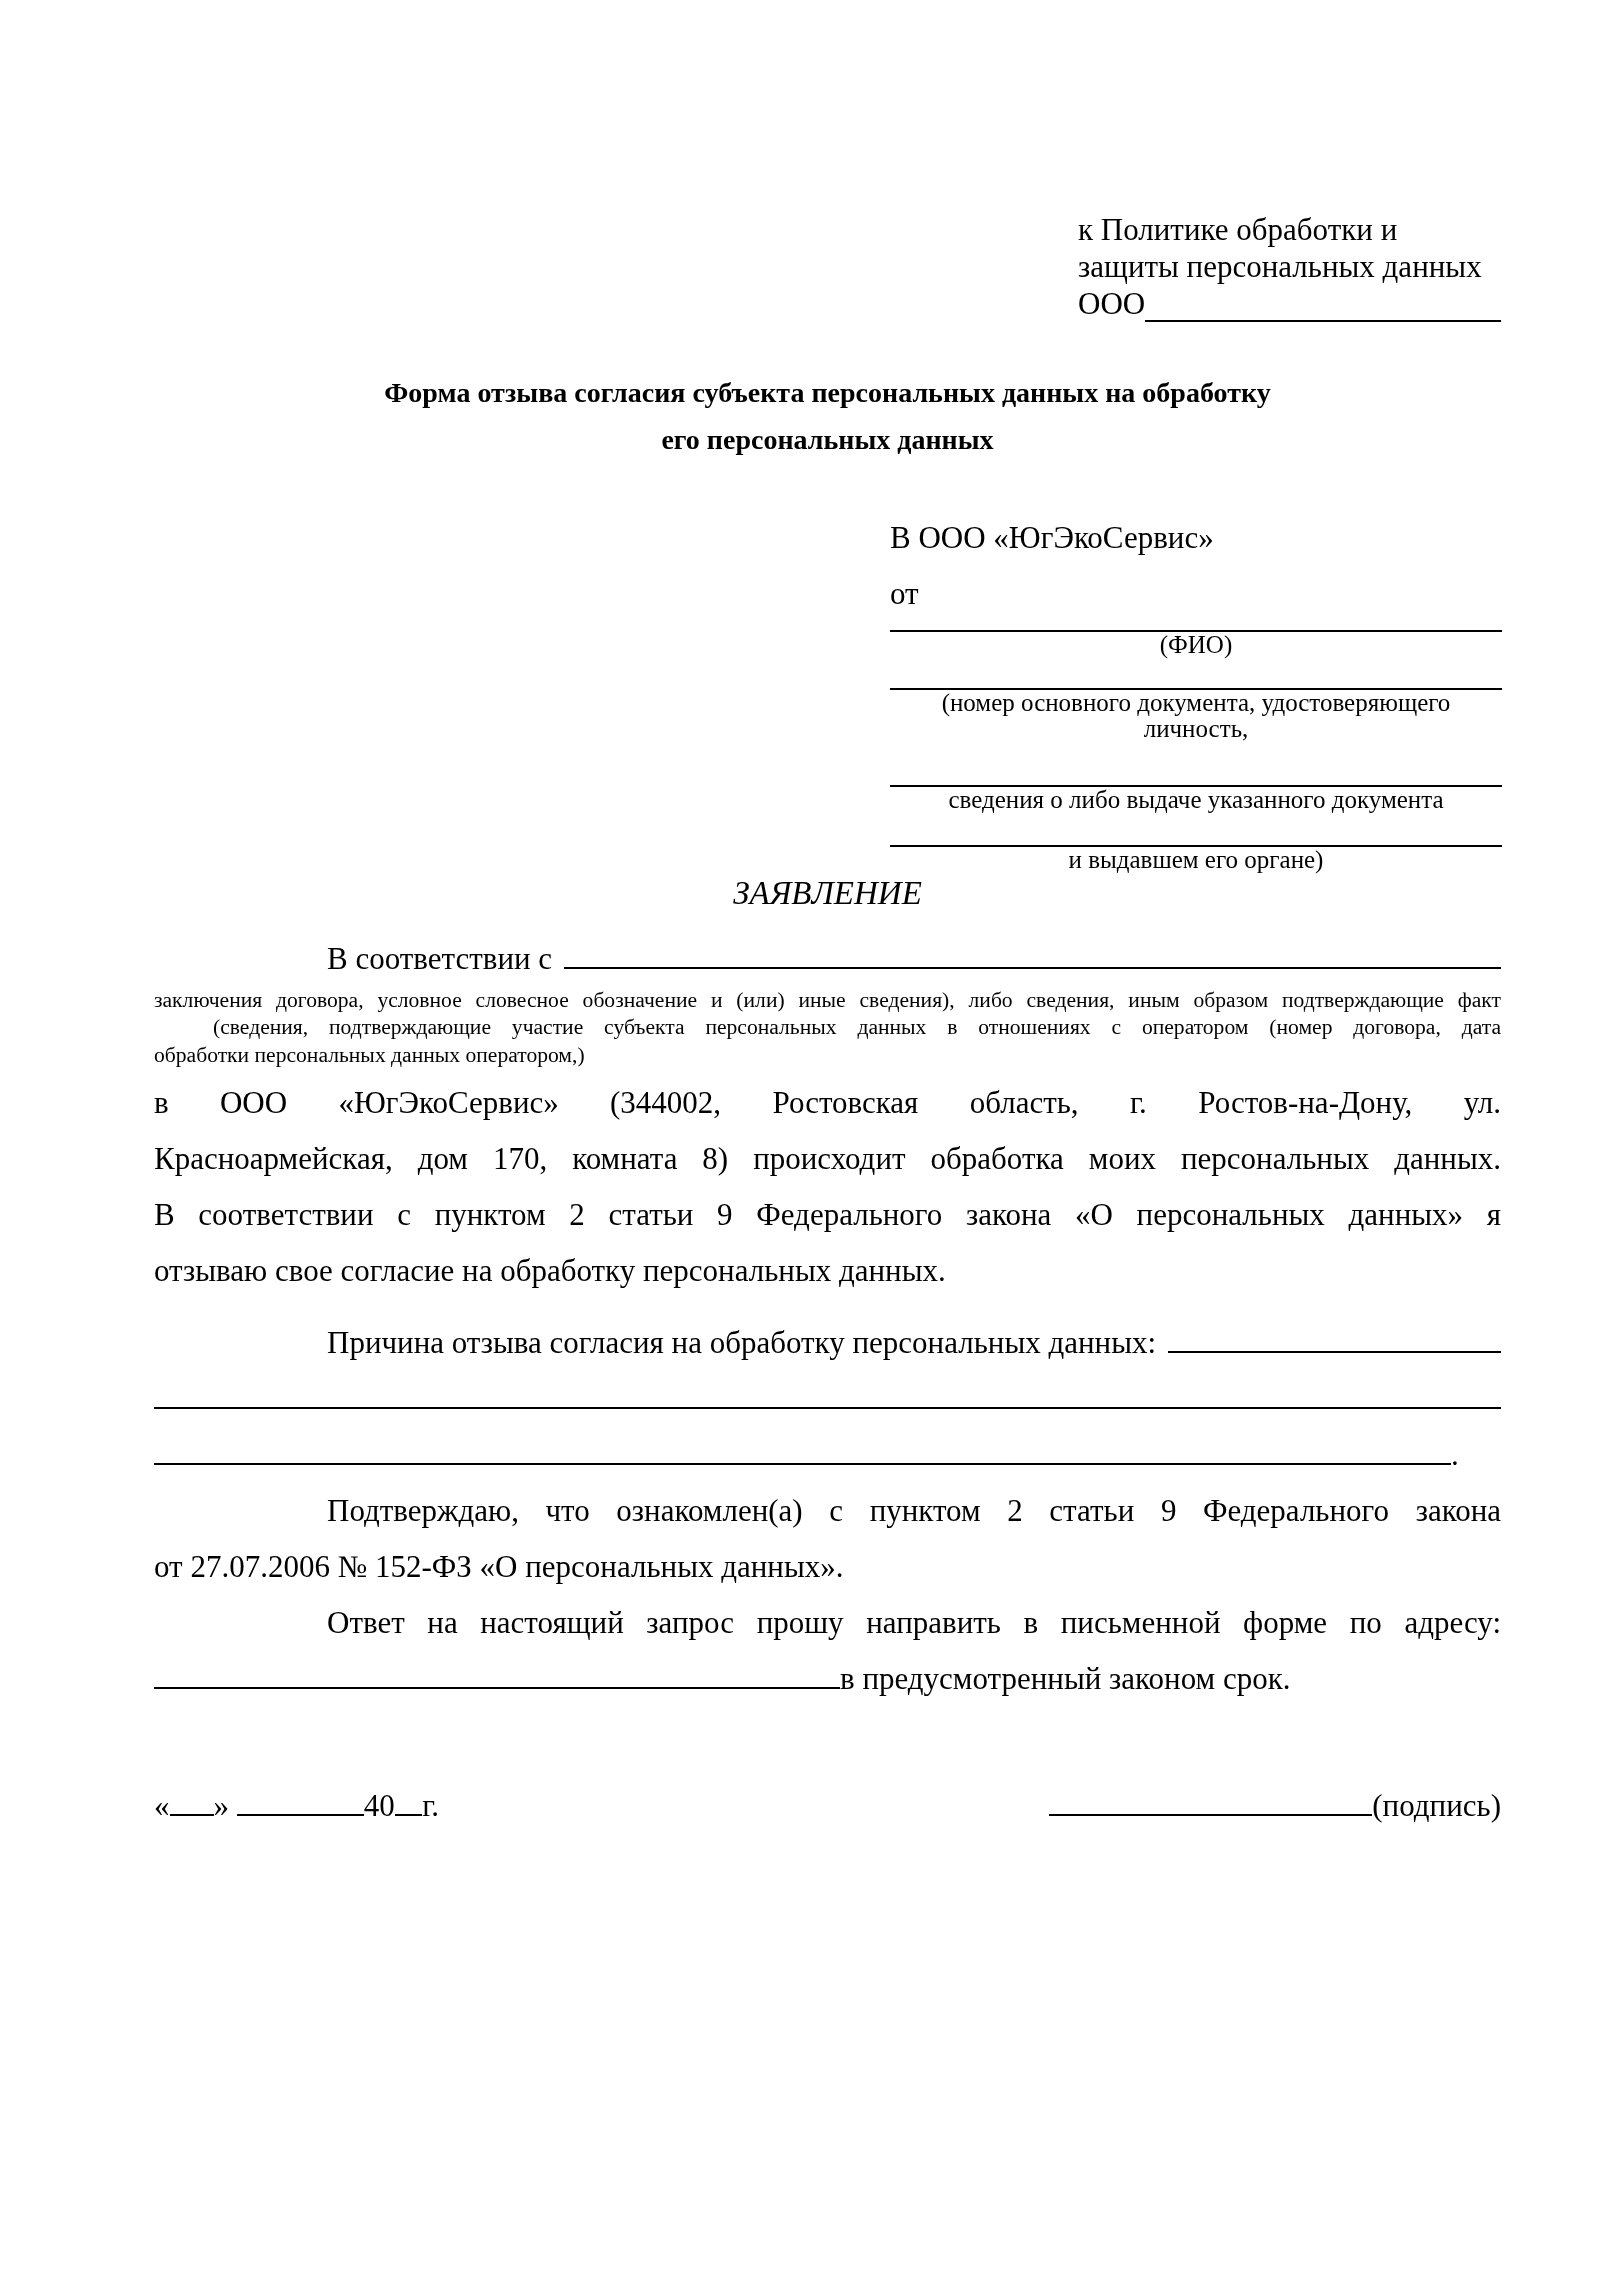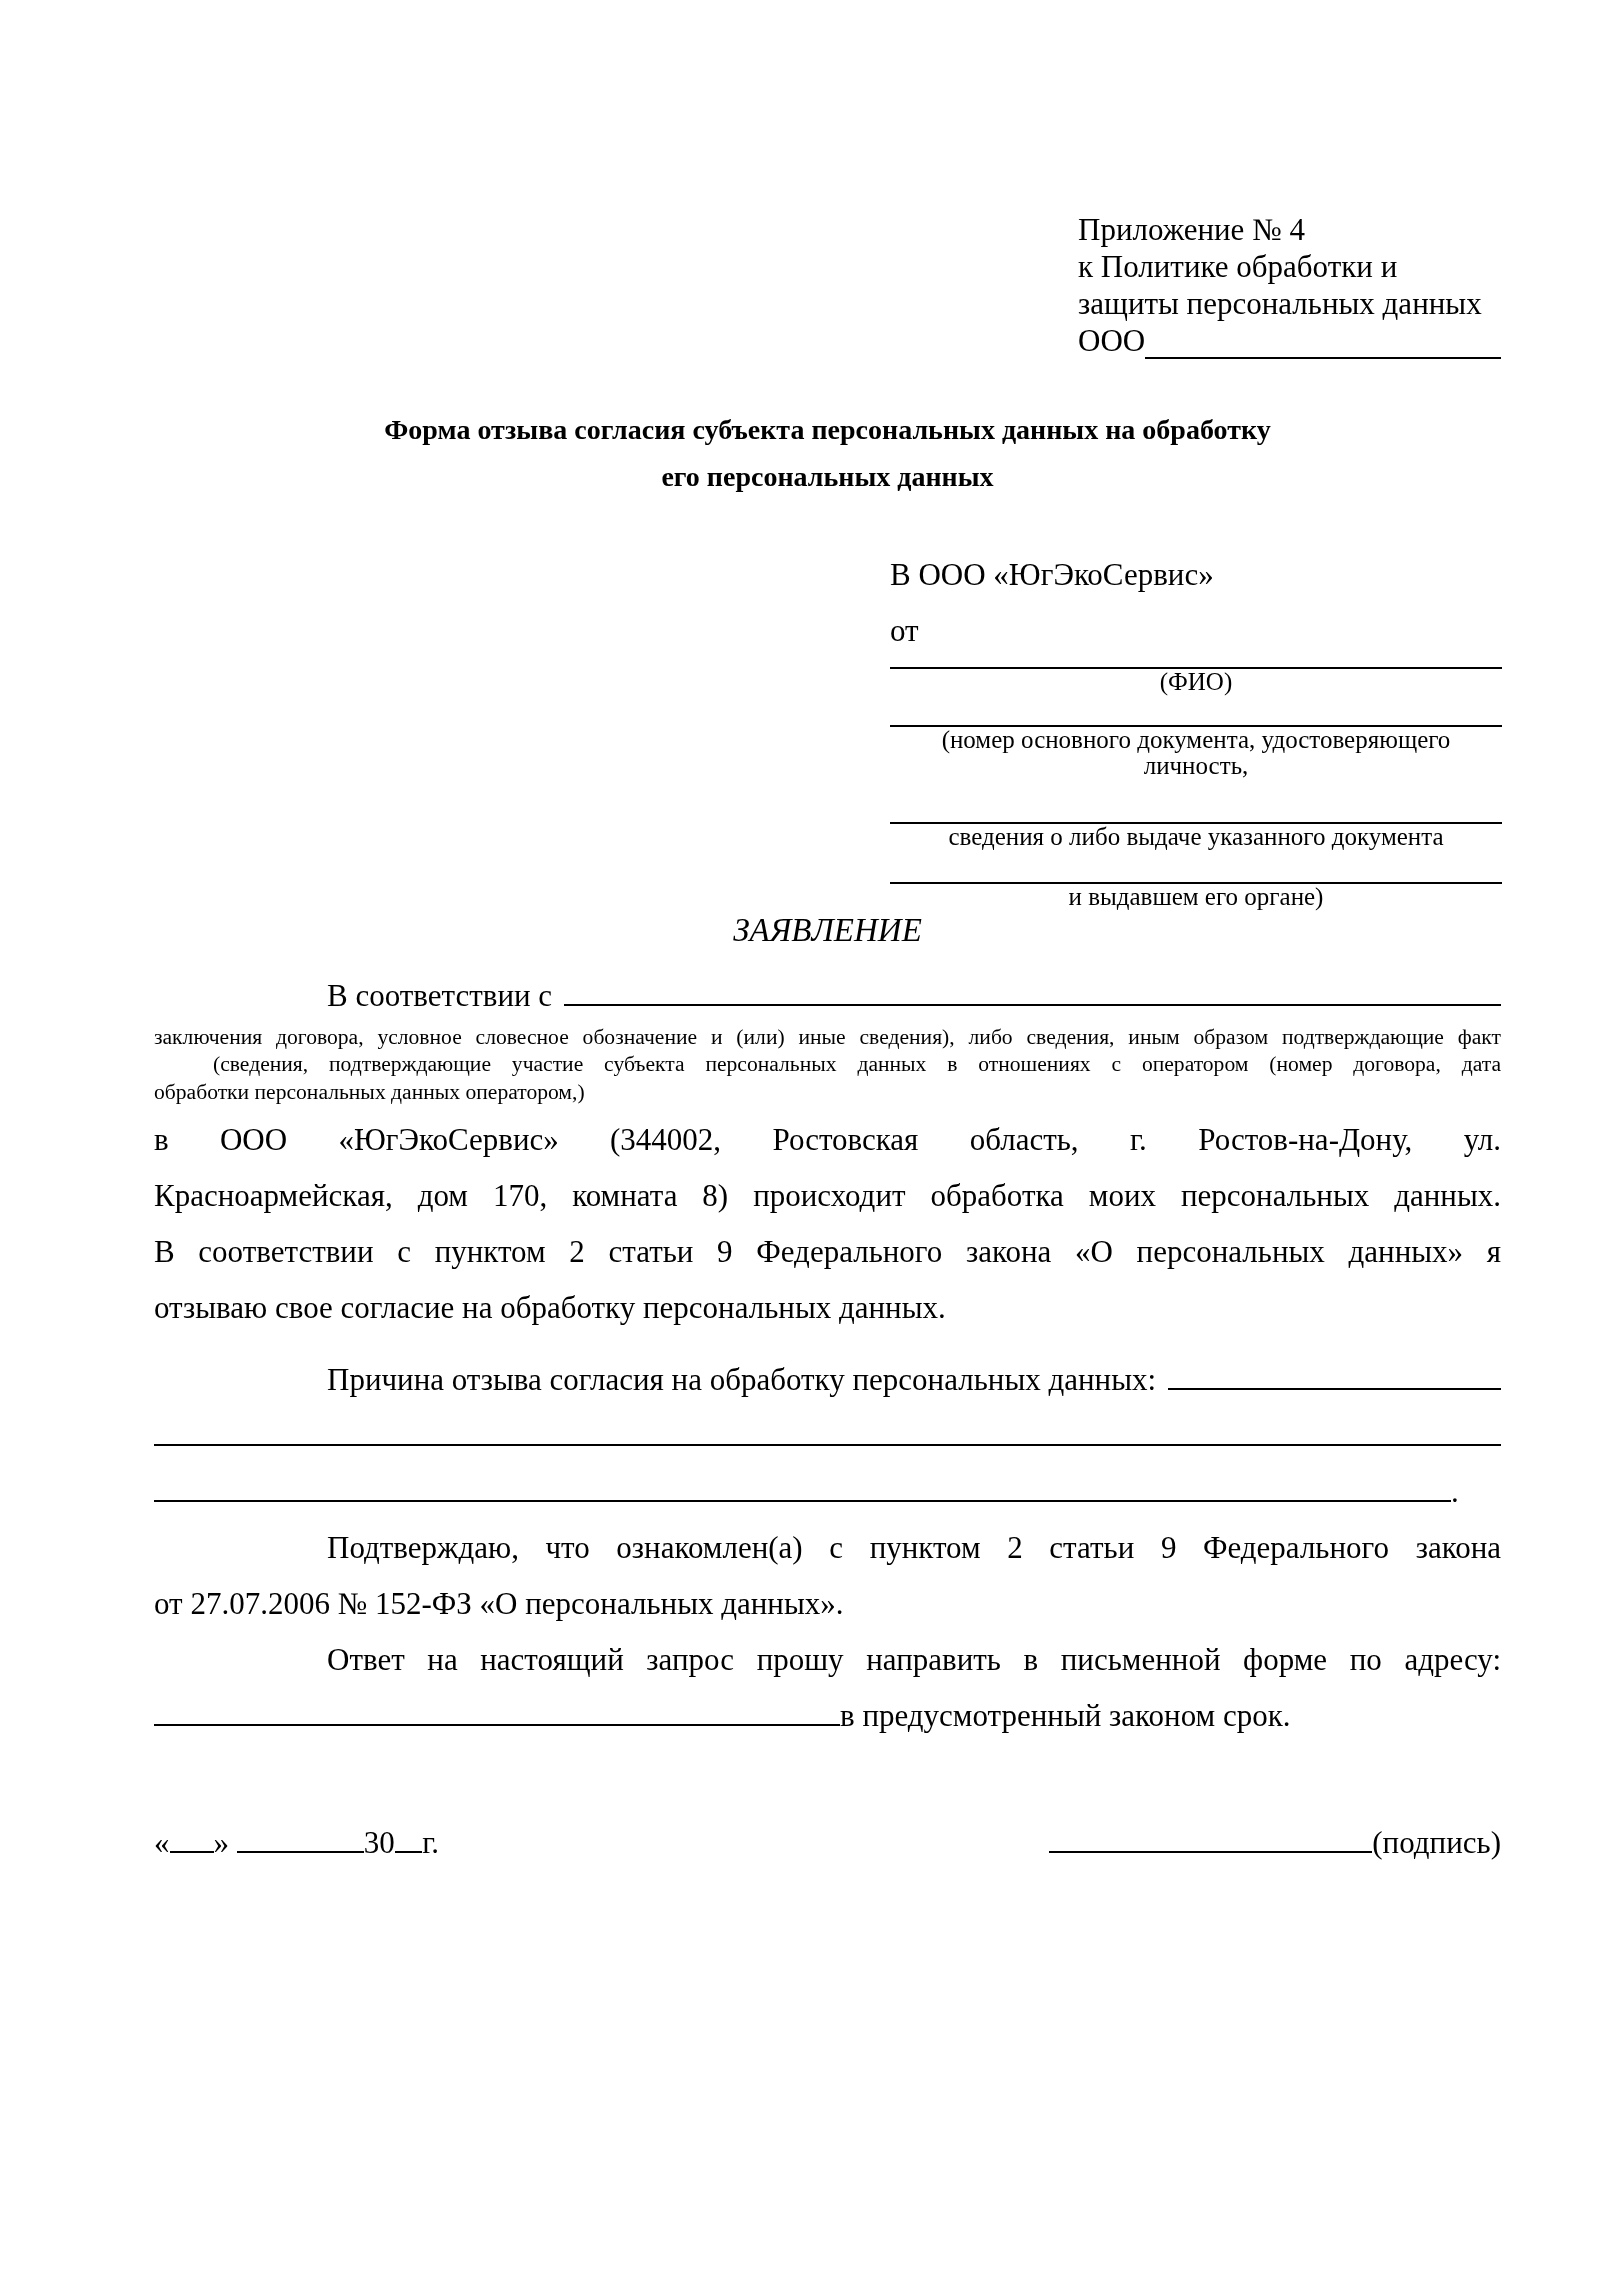--- a/index.html
+++ b/index.html
@@ -42,21 +42,20 @@
   .iblank{display:inline-block;border-bottom:2.9px solid #000;height:2px;}
   .b45{width:44px;} .b130{width:127px;} .b28{width:27.4px;} .b330{width:323px;}
   .strut{display:inline-block;width:0;overflow:hidden;}
 </style>
 </head>
 <body>
 
 <div class="page">
 
   <div class="annex">
-    <div>Приложение № 4</div>
     <div>к Политике обработки и</div>
     <div>защиты персональных данных</div>
     <div class="annex-ooo">
       <span>ООО</span>
       <span class="blank fill"></span>
     </div>
   </div>
 
   <div class="title">
     <div>Форма отзыва согласия субъекта персональных данных на обработку</div>
@@ -125,21 +124,21 @@
 
   <div class="reply-line1 jline">Ответ на настоящий запрос прошу направить в письменной форме по адресу:</div>
   <div class="row reply-row">
     <span class="blank"></span>
     <span>в предусмотренный законом срок.</span>
   </div>
 
   <div class="sign-row">
     <div>
       <span>«</span><span class="iblank b45"></span><span>»</span>
-      <span class="iblank b130"></span><span>30</span><span class="iblank b28"></span><span>г.</span>
+      <span class="iblank b130"></span><span>40</span><span class="iblank b28"></span><span>г.</span>
     </div>
     <div>
       <span class="iblank b330"></span><span>(подпись)</span>
     </div>
   </div>
 
 </div>
 
 
 </body></html>

